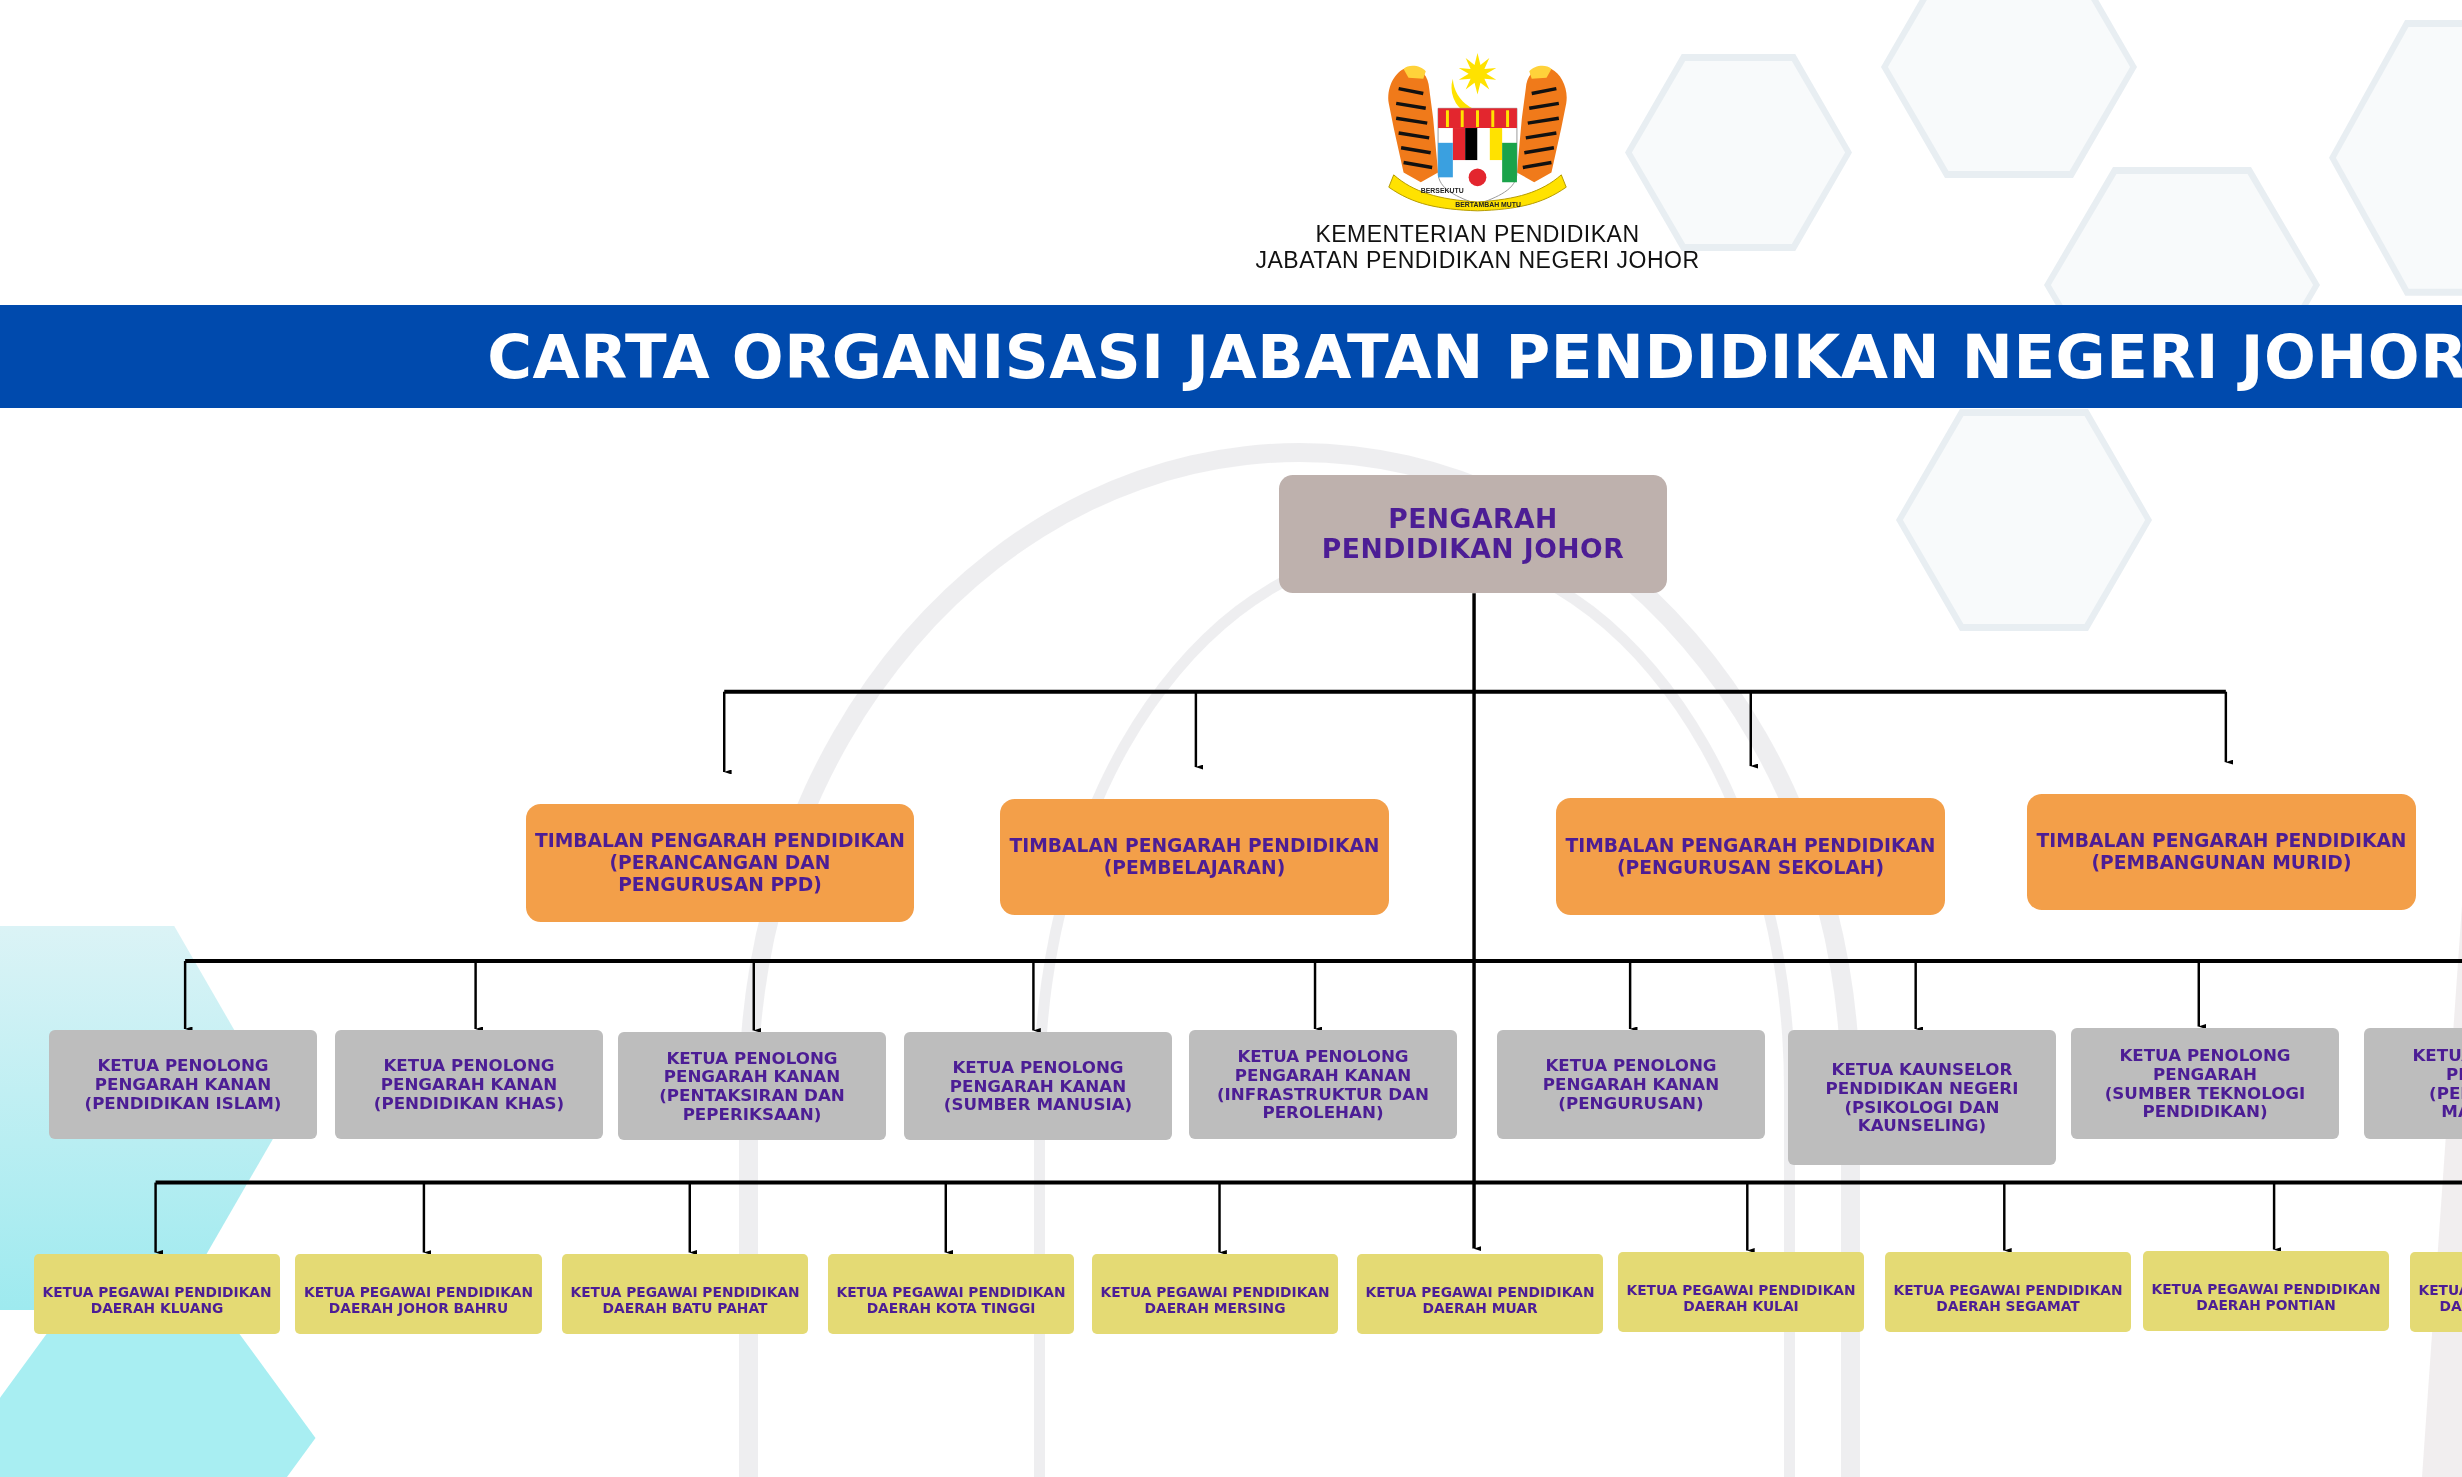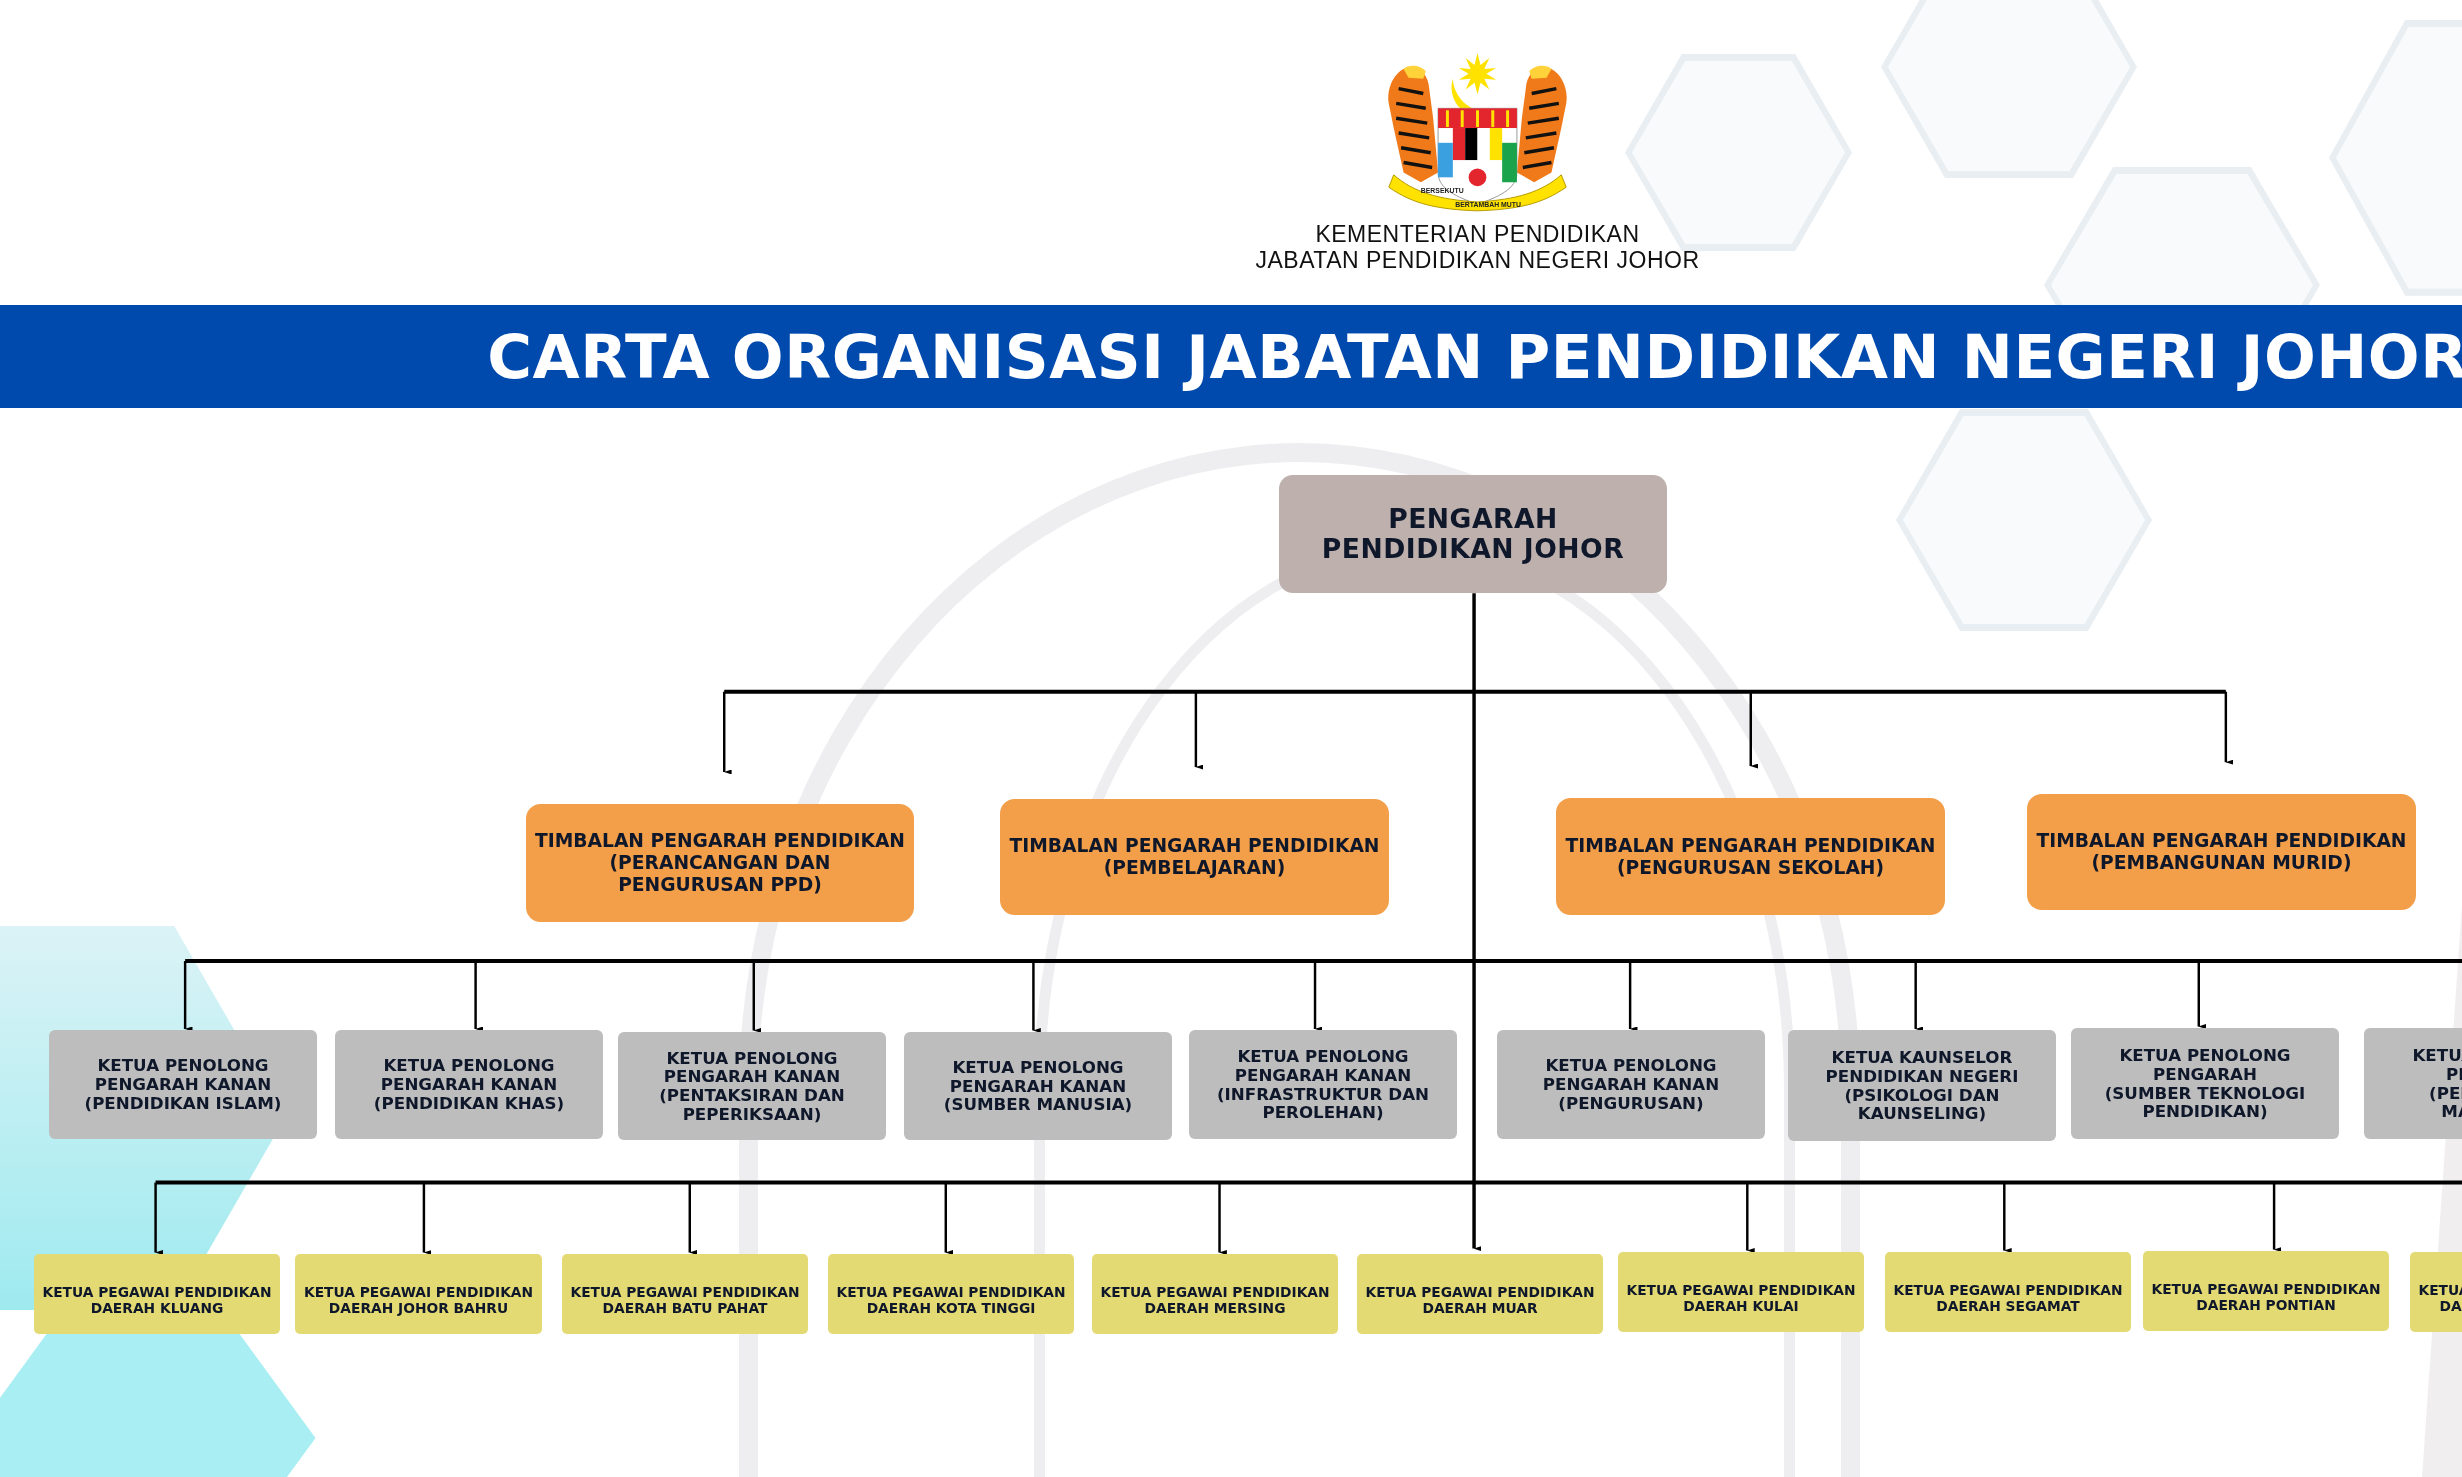--- a/index.html
+++ b/index.html
@@ -27,21 +27,21 @@
   .logo { position:absolute; left:1374px; top:49px; width:207px; height:163px; z-index:2; }
   .ministry { position:absolute; left:0; width:2955px; text-align:center; z-index:2;
     font-family:"Liberation Sans", sans-serif; color:#111; font-size:23px; line-height:26.6px; letter-spacing:0.5px; }
 
   .title-band { position:absolute; left:0; top:305px; width:2955px; height:103px; background:#004aad; z-index:3;
     display:flex; align-items:center; justify-content:center; }
   .title-text { color:#fff; font-family:"DejaVu Sans", sans-serif; font-weight:bold; font-size:61px; letter-spacing:0.5px; white-space:nowrap; }
 
   .lines { position:absolute; inset:0; z-index:4; pointer-events:none; }
   .box { position:absolute; z-index:5; display:flex; align-items:center; justify-content:center; text-align:center;
-    color:#0f172a; font-weight:bold; font-family:"DejaVu Sans", sans-serif; box-sizing:border-box; padding:0 7.9px; }
+    color:#4c1d95; font-weight:bold; font-family:"DejaVu Sans", sans-serif; box-sizing:border-box; padding:0 7.9px; }
   .box span { display:block; white-space:pre-line; }
   .box.director { background:#beb1ad; border-radius:13.8px; font-size:26.6px; line-height:30.5px; letter-spacing:0.5px; }
   .box.deputy { background:#f39f49; border-radius:14.8px; font-size:18.7px; line-height:21.7px;margin-top:31px; }
   .box.senior { background:#bdbdbd; border-radius:5.9px; font-size:16.7px; line-height:18.7px; }
   .box.district { background:#e4da74; border-radius:4.9px; font-size:13.8px; line-height:15.8px; align-items:flex-start; padding-top:31px; }
 </style>
 </head>
 <body>
 
 <div class="bg-layer">
@@ -190,21 +190,21 @@
     <span>KETUA PENOLONG
 PENGARAH KANAN
 (INFRASTRUKTUR DAN
 PEROLEHAN)</span>
   </div>
 <div class="box senior" style="left: 1497px; top: 1030px; width: 268px; height: 109px;">
     <span>KETUA PENOLONG
 PENGARAH KANAN
 (PENGURUSAN)</span>
   </div>
-<div class="box senior" style="left: 1788px; top: 1030px; width: 268px; height: 111px;">
+<div class="box senior" style="left: 1788px; top: 1030px; width: 268px; height: 135px;">
     <span>KETUA KAUNSELOR
 PENDIDIKAN NEGERI
 (PSIKOLOGI DAN
 KAUNSELING)</span>
   </div>
 <div class="box senior" style="left: 2071px; top: 1028px; width: 268px; height: 111px;">
     <span>KETUA PENOLONG
 PENGARAH
 (SUMBER TEKNOLOGI
 PENDIDIKAN)</span>

